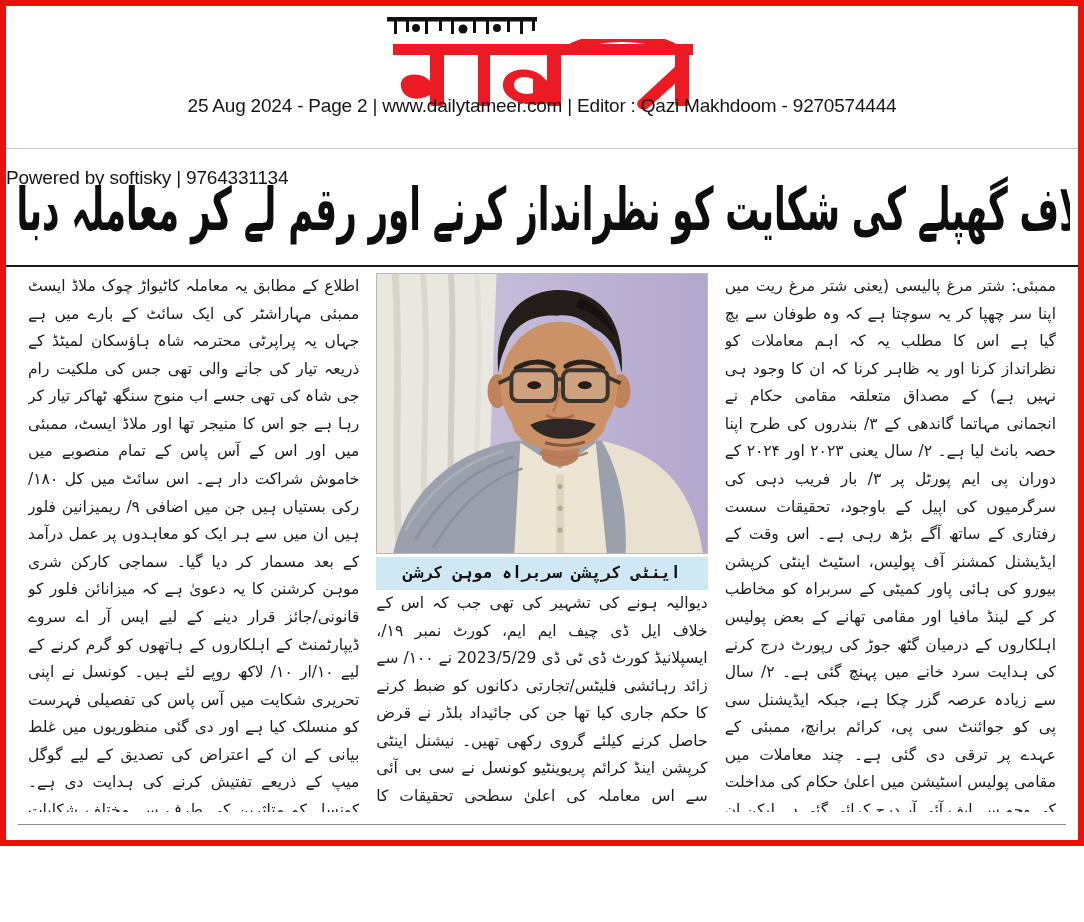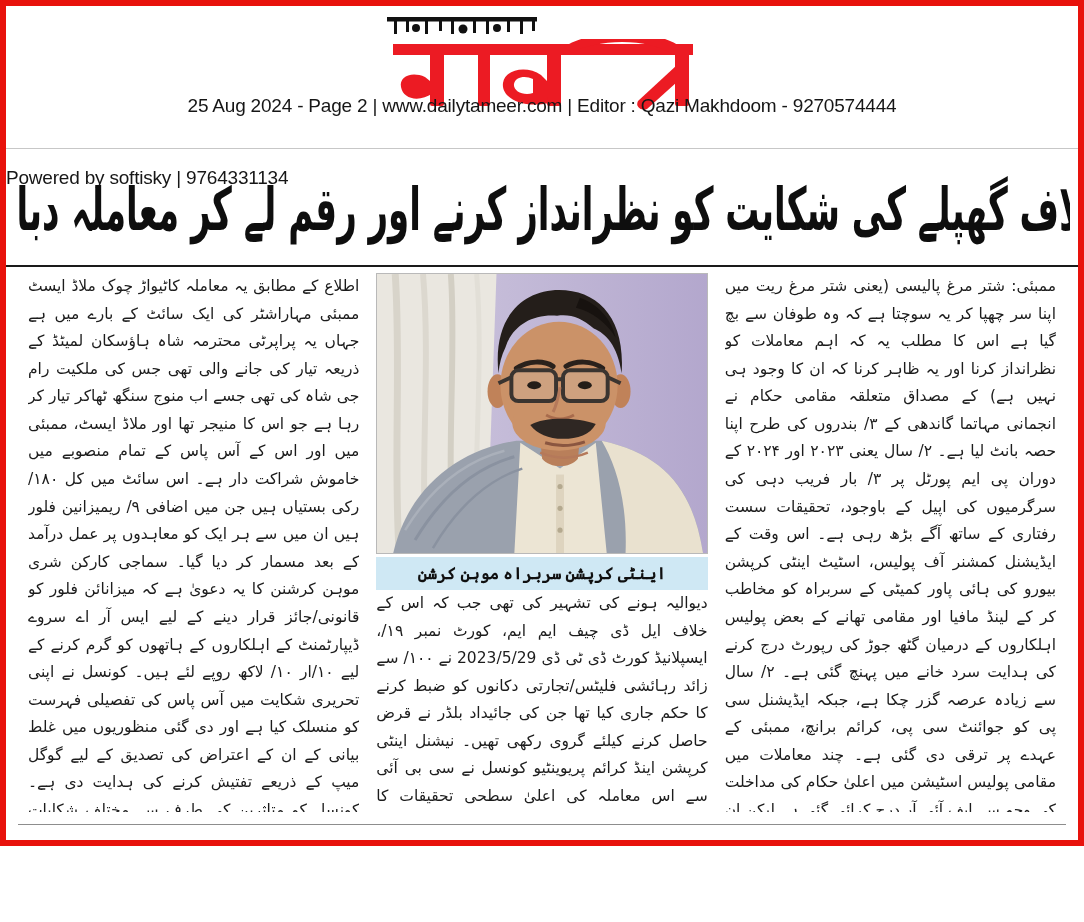--- a/index.html
+++ b/index.html
@@ -35,21 +35,21 @@
            direction:rtl;overflow:hidden;}
   .col{direction:rtl;text-align:justify;font-family:"DejaVu Sans",sans-serif;
        font-size:15.5px;line-height:1.78;color:#1c1c1c;overflow:hidden;}
   .col p{margin:0;}
 
   
   .photo-frame{width:100%;height:281px;border:1px solid #b9b9b9;box-sizing:border-box;
                overflow:hidden;background:#c9c1da;}
   .photo-frame svg{display:block;width:100%;height:100%;}
   .photo-caption{margin-top:3px;height:33px;display:flex;align-items:center;justify-content:center;
-                 font-family:Liberation Serif, serif;font-weight:bold;font-size:16.5px;color:#101010;
+                 font-family:Liberation Mono, monospace;font-weight:bold;font-size:16.5px;color:#101010;
                  direction:rtl;}
   .mid-text{margin-top:7px;}
 
   .hr3{position:absolute;bottom:15px;left:12px;right:12px;border-top:1px solid #8d8d8d;}
 </style>
 </head>
 <body>
 
 <div class="stage">
   <div class="page">

